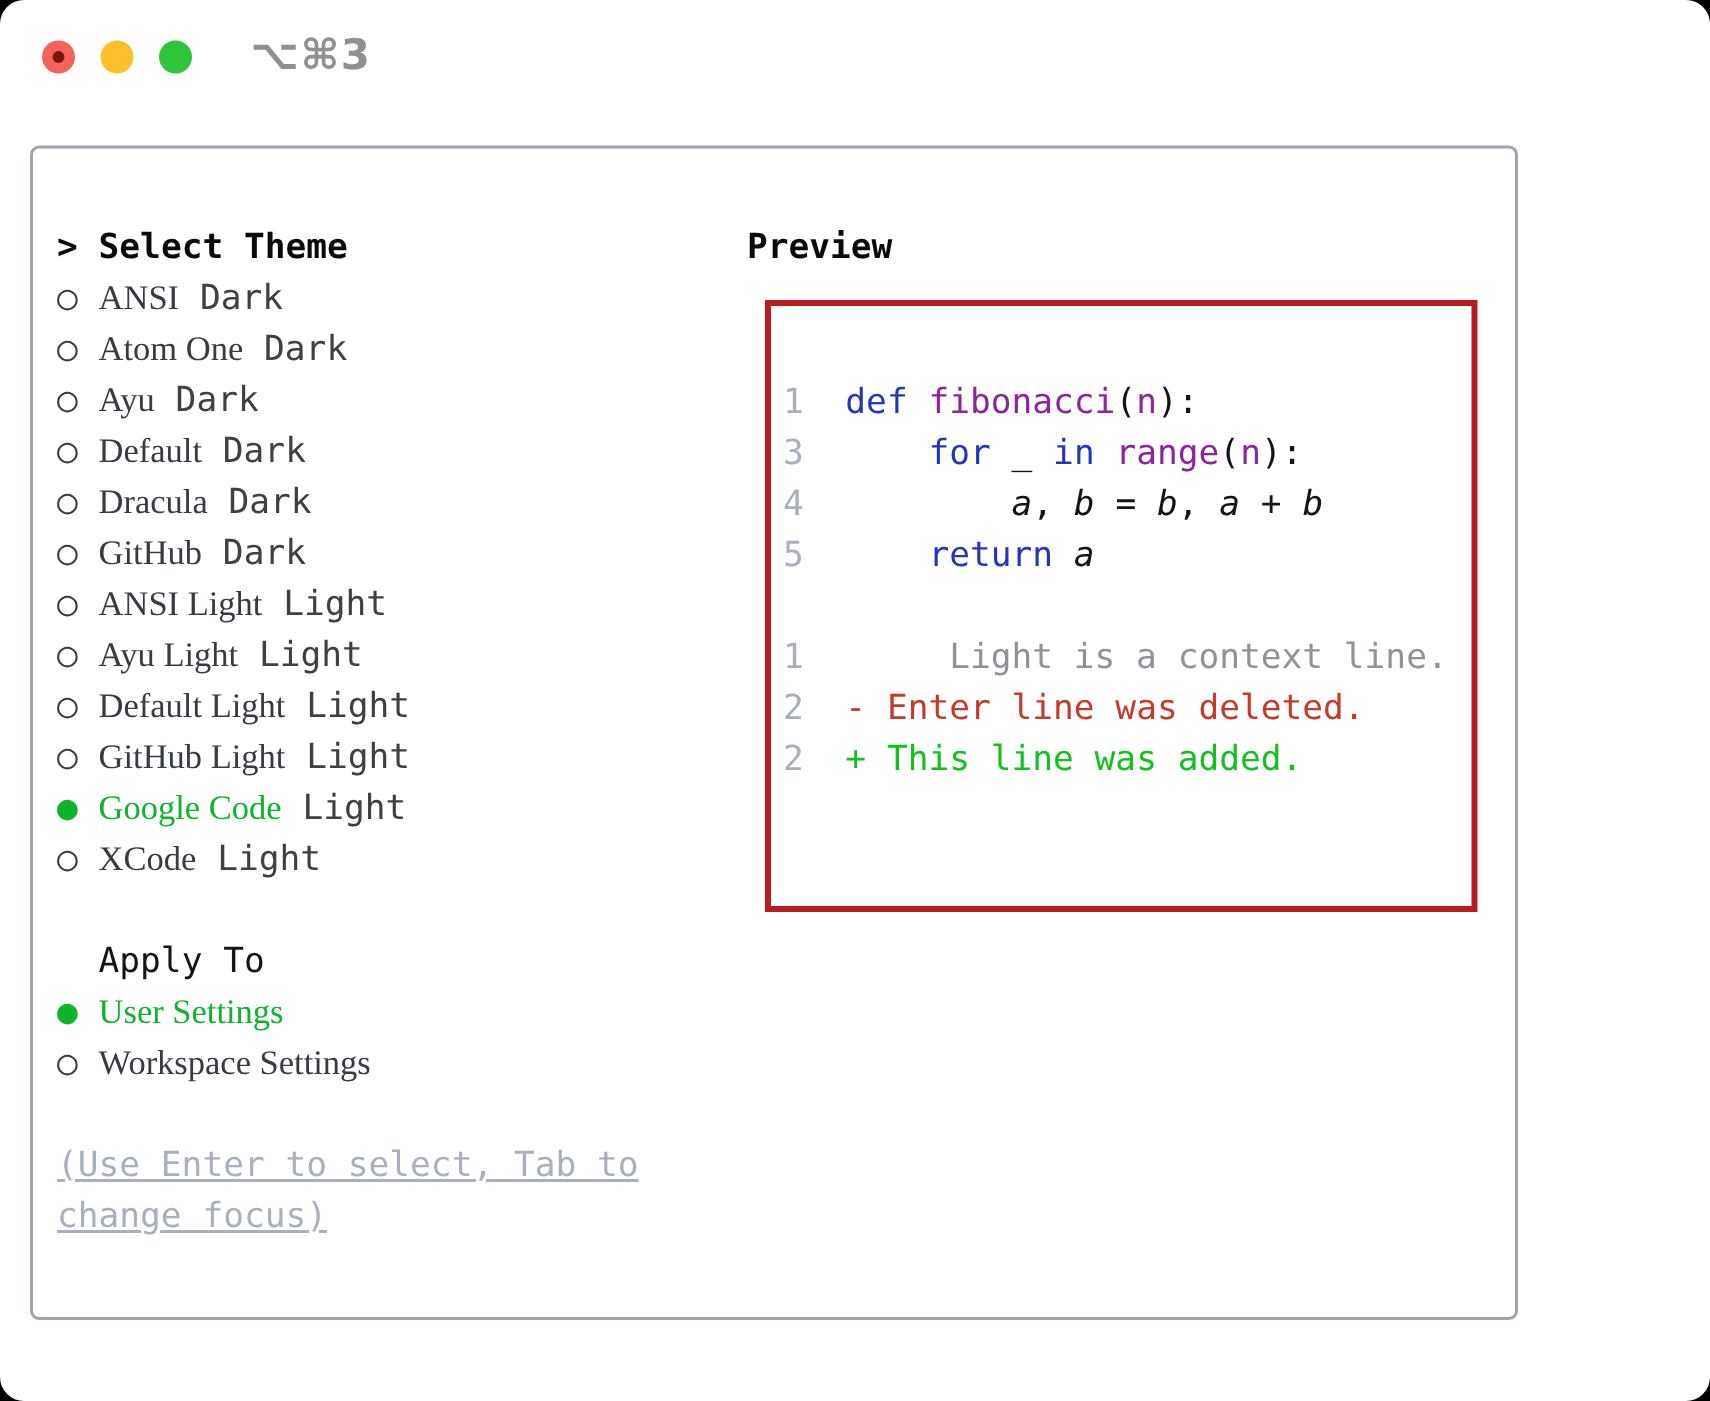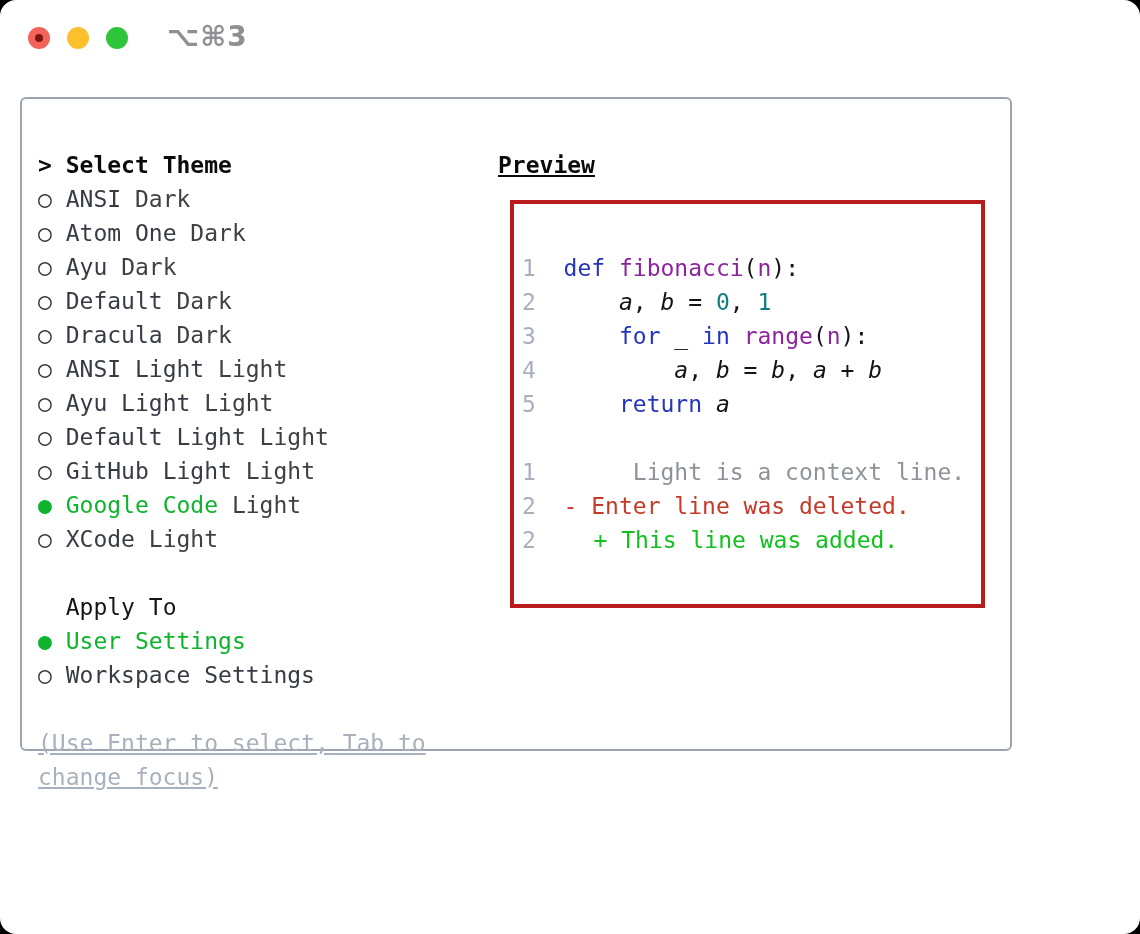--- a/index.html
+++ b/index.html
@@ -14,51 +14,51 @@
   .dot-inner{position:absolute;left:7px;top:7px;width:8px;height:8px;border-radius:50%;background:#7e150c;}
   .dot-yellow{left:67px;background:#fcbf2d;}
   .dot-green{left:106px;background:#2ec53b;}
   .shortcut{
     position:absolute;left:167px;top:20px;
     font-family:"DejaVu Sans", sans-serif;font-weight:700;font-size:28px;
     color:#8f8f94;letter-spacing:1px;
   }
   
   .main-box{
-    position:absolute;left:20px;top:97px;width:992px;height:654px;
+    position:absolute;left:20px;top:97px;width:992px;height:783px;
     box-sizing:border-box;border:2px solid #9da4af;border-radius:6px;background:#fff;padding-left:48px;
   }
   .row{height:34px;line-height:34px;font-size:23px;white-space:pre;}
   .left-col{position:absolute;left:16px;top:49px;}
   
   .hdr{color:#0a0a0a;font-weight:bold;}
-  .tname{color:#363b44;}
+  .tname{color:#363b44;font-family:Liberation Serif, serif;}
   .radio{color:#363b44;}
   .sel{color:#0eb42c;}
   .variant{color:#404040;}
   .help{color:#a9b0bd;text-decoration:underline;}
   
   .preview-label{
     position:absolute;left:476px;top:49px;height:34px;line-height:34px;
-    font-size:23px;font-weight:bold;color:#0a0a0a;white-space:pre;text-decoration:underline;
+    font-size:23px;font-weight:bold;color:#0a0a0a;white-space:pre;
   }
   .preview-box{
     position:absolute;left:488px;top:101px;width:475px;height:408px;
     box-sizing:border-box;border:4px solid #b91c1c;background:#fff;
     padding:47px 0 0 8px;overflow:hidden;
   }
   .sg-num{color:#a9b0bd;}
   .sg-p{color:#141418;}
   .sg-kw{color:#2434bd;}
   .sg-typ{color:#8d239f;}
   .sg-lit{color:#0d7d7f;}
   .sg-var{color:#141418;font-style:italic;}
   .sg-ctx{color:#8e939a;}
   .sg-del{color:#c53a28;}
-  .sg-add{color:#11c11d;margin-left:30px;}
+  .sg-add{color:#11c11d;}
 </style>
 </head>
 <body>
 
 <div class="screen">
   <div>
     <span class="dot dot-red">
         <span class="dot-inner"></span>
       </span>
     <span class="dot dot-yellow"></span>
@@ -67,39 +67,39 @@
   </div>
 
   <div class="main-box">
     <div class="left-col" id="left-col">
         <div class="row"><span class="hdr">&gt;</span><span class="hdr"> </span><span class="hdr">Select Theme</span></div>
         <div class="row"><span class="radio">○</span><span> </span><span class="tname">ANSI</span><span> </span><span class="variant">Dark</span></div>
         <div class="row"><span class="radio">○</span><span> </span><span class="tname">Atom One</span><span> </span><span class="variant">Dark</span></div>
         <div class="row"><span class="radio">○</span><span> </span><span class="tname">Ayu</span><span> </span><span class="variant">Dark</span></div>
         <div class="row"><span class="radio">○</span><span> </span><span class="tname">Default</span><span> </span><span class="variant">Dark</span></div>
         <div class="row"><span class="radio">○</span><span> </span><span class="tname">Dracula</span><span> </span><span class="variant">Dark</span></div>
+        <div class="row"><span class="radio">○</span><span> </span><span class="tname">GitHub</span><span> </span><span class="variant">Dark</span></div>
         <div class="row"><span class="radio">○</span><span> </span><span class="tname">ANSI Light</span><span> </span><span class="variant">Light</span></div>
         <div class="row"><span class="radio">○</span><span> </span><span class="tname">Ayu Light</span><span> </span><span class="variant">Light</span></div>
         <div class="row"><span class="radio">○</span><span> </span><span class="tname">Default Light</span><span> </span><span class="variant">Light</span></div>
         <div class="row"><span class="radio">○</span><span> </span><span class="tname">GitHub Light</span><span> </span><span class="variant">Light</span></div>
         <div class="row"><span class="radio sel">●</span><span> </span><span class="tname sel">Google Code</span><span> </span><span class="variant">Light</span></div>
         <div class="row"><span class="radio">○</span><span> </span><span class="tname">XCode</span><span> </span><span class="variant">Light</span></div>
         <div class="row"></div>
         <div class="row"><span>  </span><span class="sg-p">Apply To</span></div>
         <div class="row"><span class="radio sel">●</span><span> </span><span class="tname sel">User Settings</span></div>
         <div class="row"><span class="radio">○</span><span> </span><span class="tname">Workspace Settings</span></div>
         <div class="row"></div>
         <div class="row"><span class="help">(Use Enter to select, Tab to</span></div>
         <div class="row"><span class="help">change focus)</span></div>
       </div>
     <div class="preview-label">Preview</div>
     <div class="preview-box">
       <div id="preview-lines">
           <div class="row"><span class="sg-num">1</span><span class="sg-p">  </span><span class="sg-kw">def</span><span class="sg-p"> </span><span class="sg-typ">fibonacci</span><span class="sg-p">(</span><span class="sg-typ">n</span><span class="sg-p">):</span></div>
-          <div class="row"><span class="sg-num">2</span><span class="sg-p">      </span><span class="sg-var">a</span><span class="sg-p">, </span><span class="sg-var">b</span><span class="sg-p"> = </span><span class="sg-lit">0</span><span class="sg-p">, </span><span class="sg-lit">1</span></div>
           <div class="row"><span class="sg-num">3</span><span class="sg-p">      </span><span class="sg-kw">for</span><span class="sg-p"> </span><span class="sg-var">_</span><span class="sg-p"> </span><span class="sg-kw">in</span><span class="sg-p"> </span><span class="sg-typ">range</span><span class="sg-p">(</span><span class="sg-typ">n</span><span class="sg-p">):</span></div>
           <div class="row"><span class="sg-num">4</span><span class="sg-p">          </span><span class="sg-var">a</span><span class="sg-p">, </span><span class="sg-var">b</span><span class="sg-p"> = </span><span class="sg-var">b</span><span class="sg-p">, </span><span class="sg-var">a</span><span class="sg-p"> + </span><span class="sg-var">b</span></div>
           <div class="row"><span class="sg-num">5</span><span class="sg-p">      </span><span class="sg-kw">return</span><span class="sg-p"> </span><span class="sg-var">a</span></div>
           <div class="row"></div>
           <div class="row"><span class="sg-num">1</span><span class="sg-ctx">       Light is a context line.</span></div>
           <div class="row"><span class="sg-num">2</span><span class="sg-p">  </span><span class="sg-del">- Enter line was deleted.</span></div>
           <div class="row"><span class="sg-num">2</span><span class="sg-p">  </span><span class="sg-add">+ This line was added.</span></div>
         </div>
     </div>
   </div>

